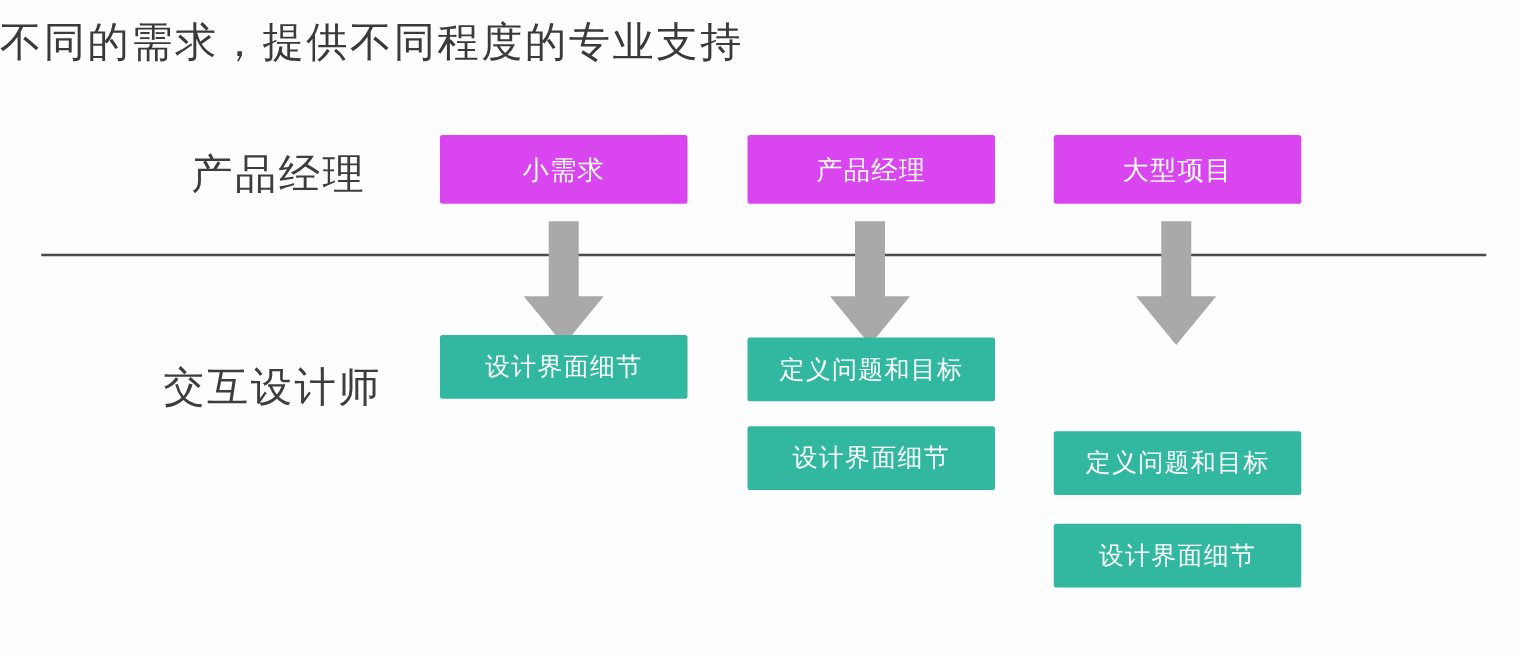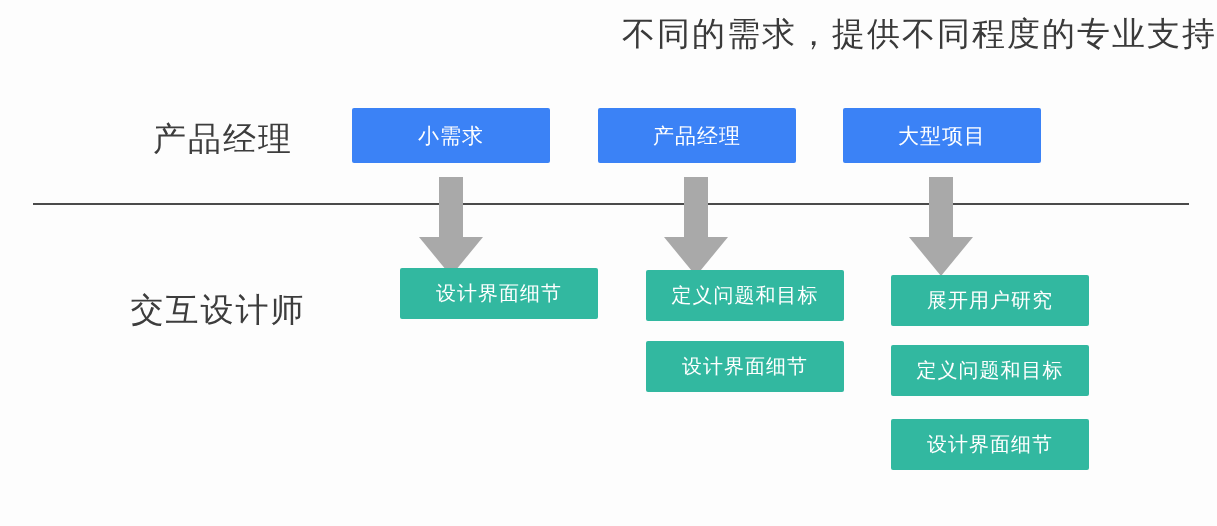--- a/index.html
+++ b/index.html
@@ -12,21 +12,21 @@
     height: 526px;
     background: #fdfdfd;
     overflow: hidden;
   }
 
   .title {
     position: absolute;
     top: 12px;
     left: 0;
     width: 100%;
-    text-align: right;
+    text-align: left;
     font-size: 33px;
     letter-spacing: 2px;
     color: #3a3a3a;
   }
 
   .row-label {
     position: absolute;
     width: 260px;
     text-align: center;
     font-size: 33px;
@@ -51,22 +51,22 @@
     position: absolute;
     width: 198px;
     display: flex;
     align-items: center;
     justify-content: center;
     color: #ffffff;
     letter-spacing: 1px;
     border-radius: 2px;
     z-index: 2;
   }
-  .box.orange { height: 55px; background: #3b82f6; font-size: 21px; top: 108px; }
-  .box.teal   { height: 51px; background: #32b8a0; font-size: 20px; margin-left: 48px; }
+  .box.orange { height: 55px; background: #d946ef; font-size: 21px; top: 108px; }
+  .box.teal   { height: 51px; background: #32b8a0; font-size: 20px; }
 
   .col1 { left: 352px; }
   .col2 { left: 598px; }
   .col3 { left: 843px; }
 
   .teal.c1-t1 { top: 268px; }
   .teal.c2-t1 { top: 270px; }
   .teal.c2-t2 { top: 341px; }
   .teal.c3-t1 { top: 275px; }
   .teal.c3-t2 { top: 345px; }
@@ -126,17 +126,16 @@
     <div class="head"></div>
   </div>
   <div class="box teal col2 c2-t1">定义问题和目标</div>
   <div class="box teal col2 c2-t2">设计界面细节</div>
 
   <div class="box orange col3">大型项目</div>
   <div class="arrow a3">
     <div class="shaft"></div>
     <div class="head"></div>
   </div>
-  <div class="box teal col3 c3-t1">展开用户研究</div>
   <div class="box teal col3 c3-t2">定义问题和目标</div>
   <div class="box teal col3 c3-t3">设计界面细节</div>
 
 </div>
 
 </body></html>

